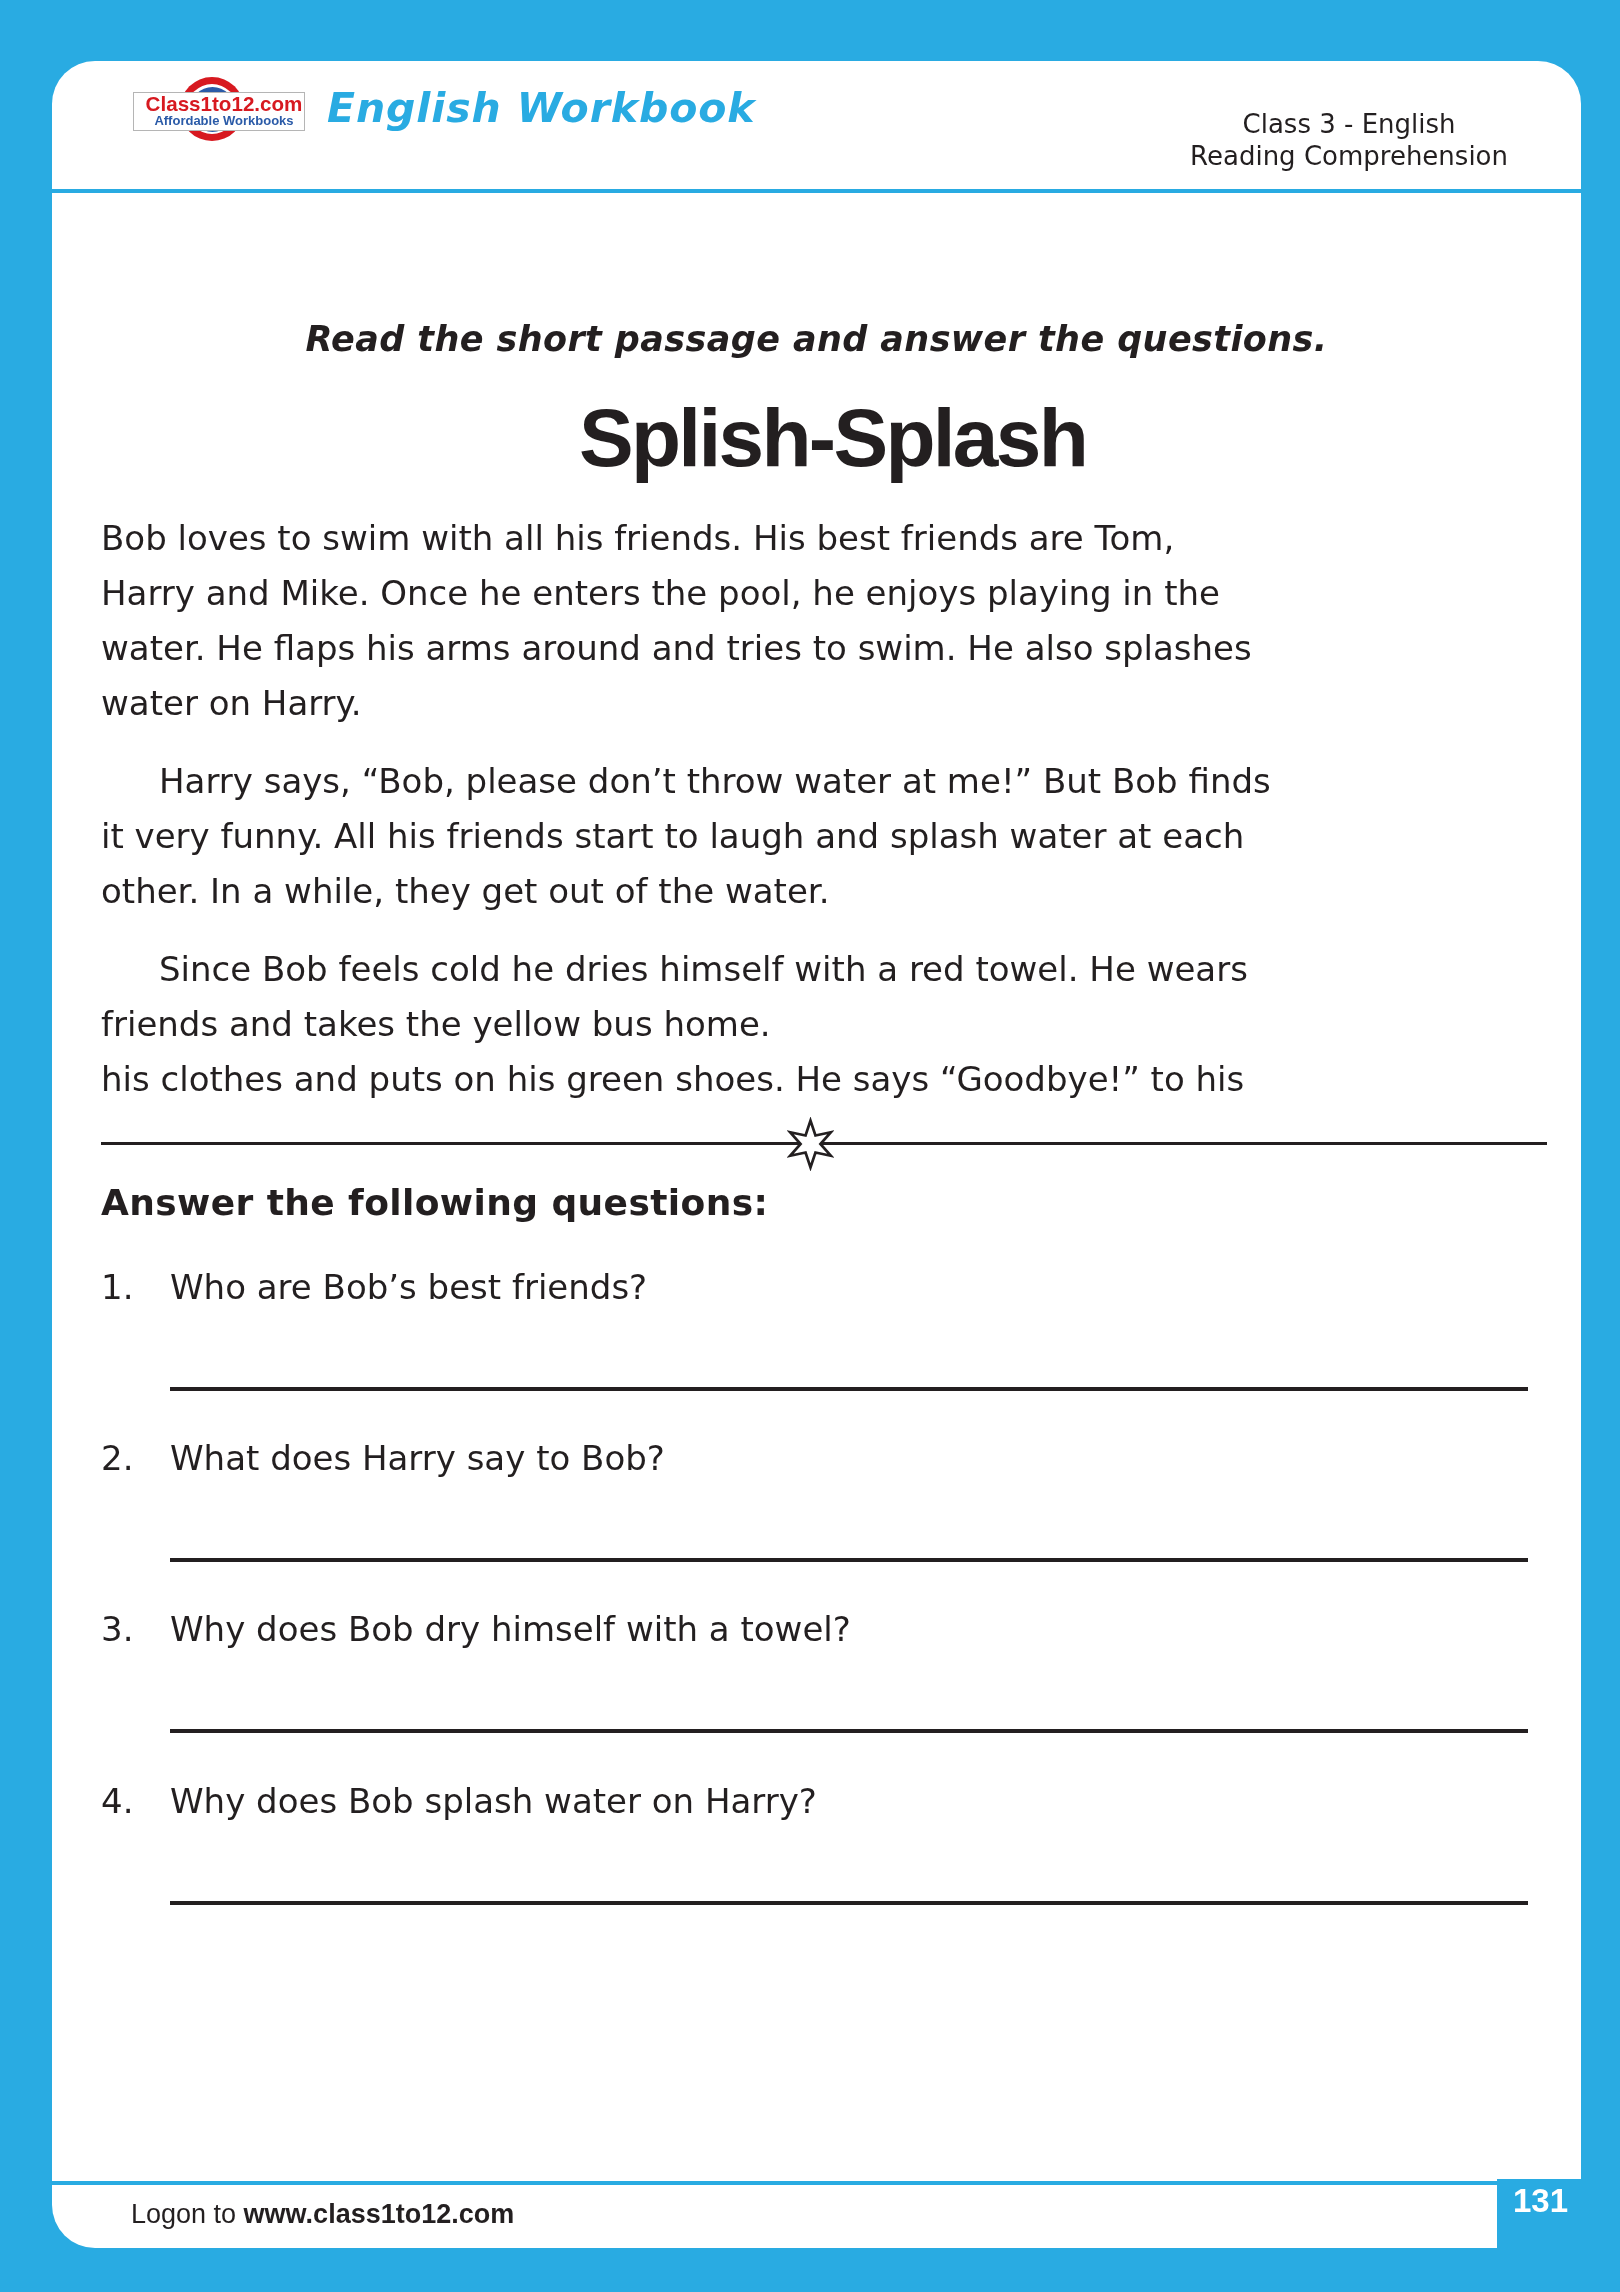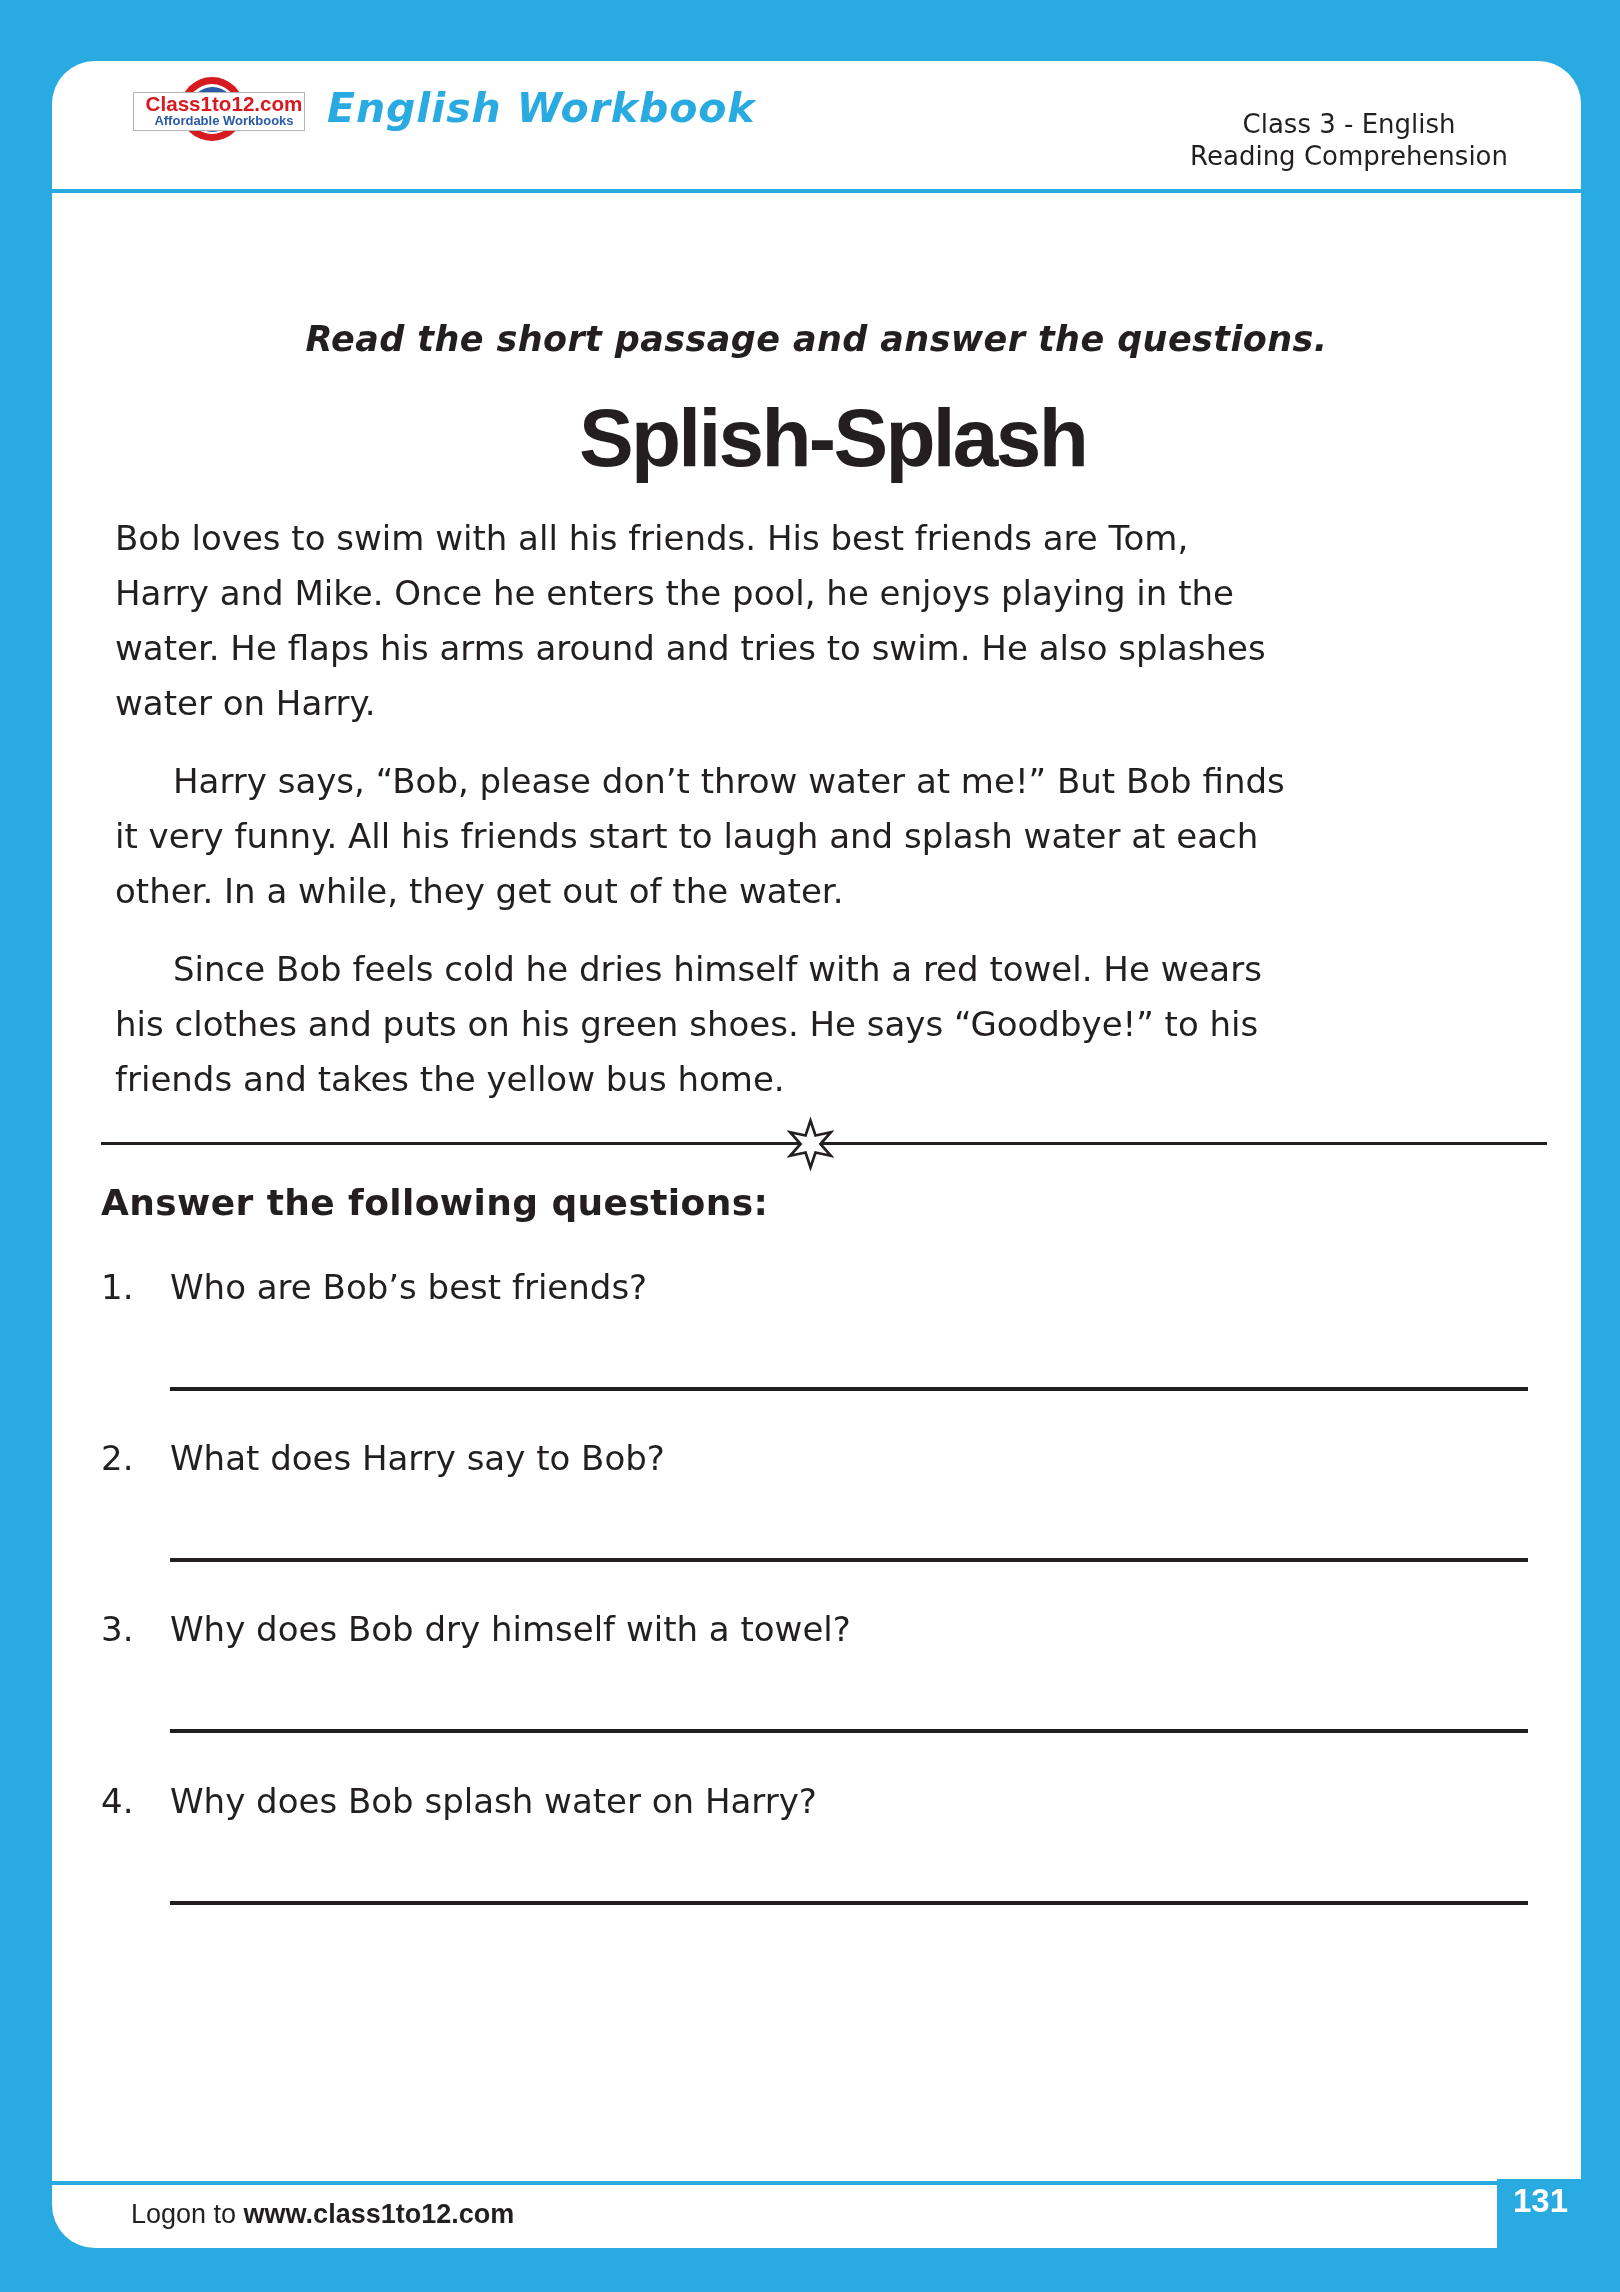--- a/index.html
+++ b/index.html
@@ -47,21 +47,21 @@
   .instruction{
     position:absolute;left:0;top:258px;width:100%;text-align:center;
     font-size:35px;font-weight:bold;font-style:italic;letter-spacing:0.4px;
   }
   .ws-title{
     position:absolute;left:0;top:330px;width:100%;text-align:center;
     font-family:"Liberation Sans",sans-serif;font-size:82px;font-weight:bold;letter-spacing:-2.7px;padding-left:32px;
   }
   .passage{position:absolute;left:49px;top:450px;width:1455px;font-size:34px;line-height:55px;}
   .paragraph{margin-bottom:23px;}
-  .pline{white-space:nowrap;margin-left:14px;}
+  .pline{white-space:nowrap;}
   .pline.indent{padding-left:58px;}
   .divider{position:absolute;left:49px;top:1058px;width:1446px;height:50px;}
   .divider .rule{position:absolute;left:0;right:0;top:23px;height:2.7px;background:var(--ink);}
   .divider svg{position:absolute;left:686px;top:-1.8px;}
   .answer-heading{position:absolute;left:49px;top:1121px;font-size:36px;font-weight:bold;letter-spacing:0.4px;}
   .qrow{position:absolute;left:49px;width:1478px;height:170px;font-size:34px;}
   .qnum{position:absolute;left:0;top:0;}
   .qtext{position:absolute;left:69px;top:0;}
   .answer-line{position:absolute;left:69px;top:120px;width:1358px;height:0;border-top:4.5px solid var(--ink);}
   
@@ -106,22 +106,22 @@
           <div class="pline">water. He flaps his arms around and tries to swim. He also splashes</div>
           <div class="pline">water on Harry.</div>
         </div>
         <div class="paragraph">
           <div class="pline indent">Harry says, “Bob, please don’t throw water at me!” But Bob finds</div>
           <div class="pline">it very funny. All his friends start to laugh and splash water at each</div>
           <div class="pline">other. In a while, they get out of the water.</div>
         </div>
         <div class="paragraph">
           <div class="pline indent">Since Bob feels cold he dries himself with a red towel. He wears</div>
+          <div class="pline">friends and takes the yellow bus home.</div>
           <div class="pline">his clothes and puts on his green shoes. He says “Goodbye!” to his</div>
-          <div class="pline">friends and takes the yellow bus home.</div>
         </div>
       </div>
 
     <div class="divider">
       <div class="rule"></div>
       <svg width="47" height="54" viewBox="0 0 52 60">
         <polygon points="26,4 31.5,20.5 48.5,17 37,30 48.5,43 31.5,39.5 26,56 20.5,39.5 3.5,43 15,30 3.5,17 20.5,20.5" fill="#ffffff" stroke="#231F20" stroke-width="3" stroke-linejoin="miter"></polygon>
       </svg>
     </div>
 

